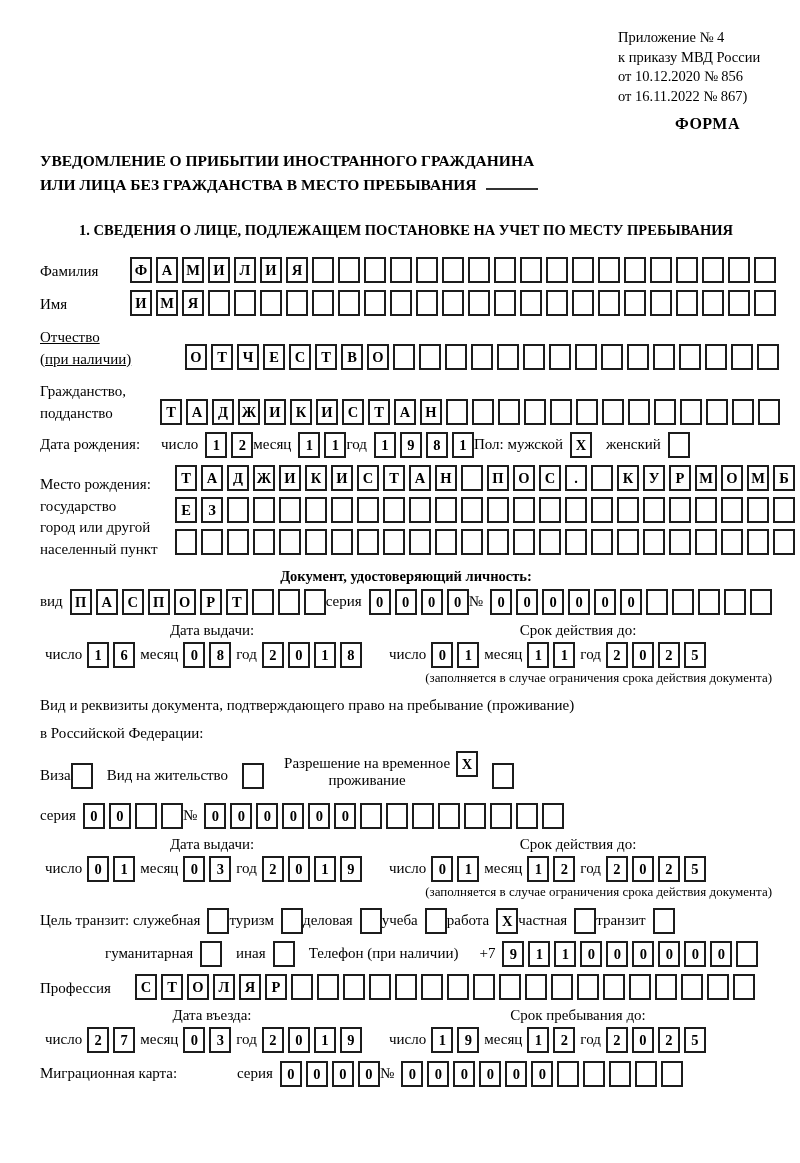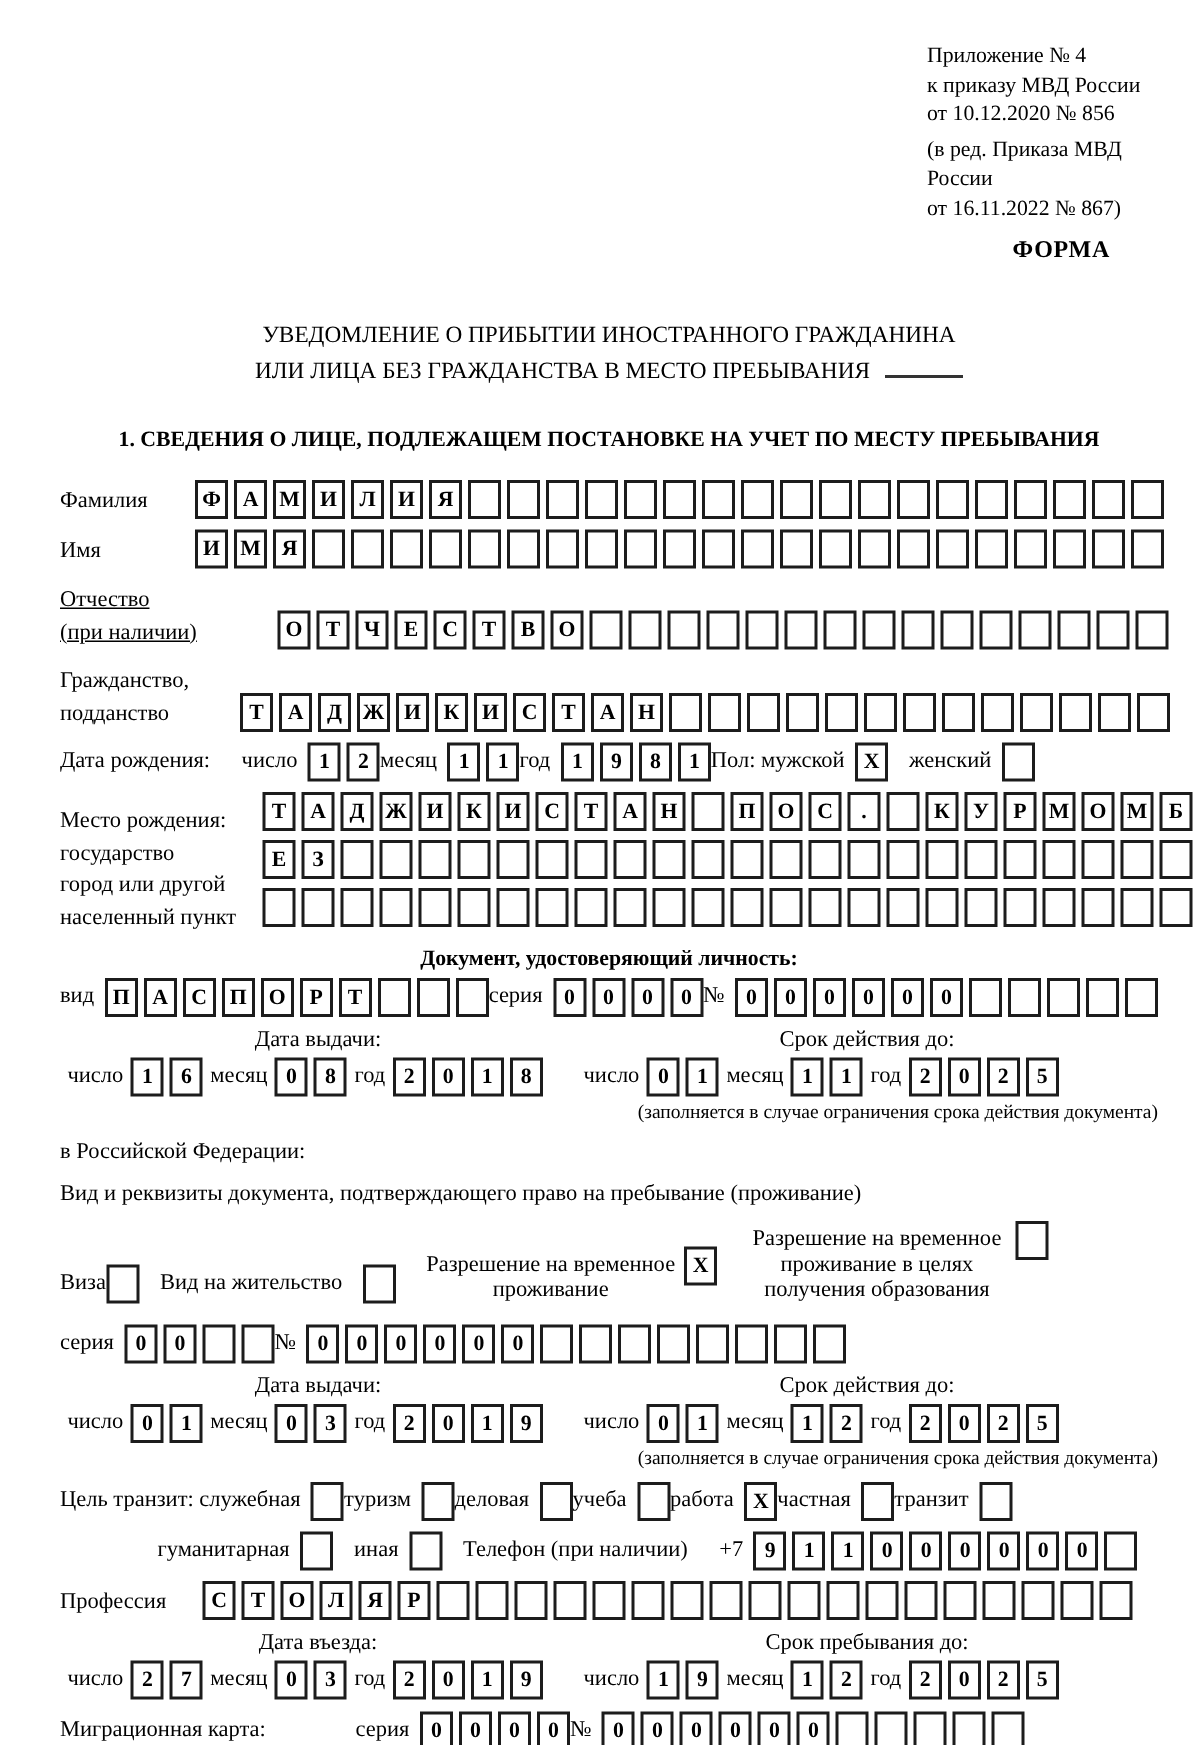--- a/index.html
+++ b/index.html
@@ -5,21 +5,21 @@
   html,body { margin:0; padding:0; background:#fff; color:#000; }
   body { width:800px; font-family:"Liberation Serif", serif; font-size:15px; }
   .page { box-sizing:border-box; width:800px; min-height:1163px; padding:28px 28px 24px 40px; }
 
   
   .appendix { margin-left:578px; line-height:1.35; font-size:14.5px; }
   .appendix .rev { margin-top:4px; }
   .forma { text-align:right; padding-right:32px; font-weight:bold; font-size:16px; margin-top:9px; letter-spacing:.5px; }
 
   
-  .title { text-align:center; font-weight:normal; font-size:15.5px; margin-top:36px; line-height:1.5; }
+  .title { font-weight:bold; font-size:15.5px; margin-top:16px; line-height:1.5; }
   .title-underline { display:inline-block; width:52px; border-bottom:2px solid #333; height:12px; margin-left:10px; }
   .sect { text-align:center; font-weight:bold; font-size:14.5px; margin-top:26px; margin-bottom:18px; }
 
   
   .cells { white-space:nowrap; line-height:0; }
   .cell { box-sizing:border-box; display:inline-block; width:22px; height:26px; border:2px solid #1c1c1c;
           margin-right:4px; text-align:center; font-weight:bold; font-size:14.5px; line-height:22px;
           vertical-align:top; font-family:"Liberation Serif", serif; }
   .cells .cell:last-child { margin-right:0; }
 
@@ -59,21 +59,20 @@
 </style>
 </head>
 <body>
 
 <div class="page">
 
   <div class="appendix">
     <div>Приложение № 4</div>
     <div>к приказу МВД России</div>
     <div>от 10.12.2020 № 856</div>
-    <div class="rev">(в ред. Приказа МВД России</div>
     <div>от 16.11.2022 № 867)</div>
   </div>
   <div class="forma">ФОРМА</div>
 
   <div class="title">
     <div>УВЕДОМЛЕНИЕ О ПРИБЫТИИ ИНОСТРАННОГО ГРАЖДАНИНА</div>
     <div><span>ИЛИ ЛИЦА БЕЗ ГРАЖДАНСТВА В МЕСТО ПРЕБЫВАНИЯ</span><span class="title-underline"></span></div>
   </div>
 
   <div class="sect">1. СВЕДЕНИЯ О ЛИЦЕ, ПОДЛЕЖАЩЕМ ПОСТАНОВКЕ НА УЧЕТ ПО МЕСТУ ПРЕБЫВАНИЯ</div>
@@ -167,42 +166,41 @@
         <span class="cells"><span class="cell">0</span><span class="cell">1</span></span>
         <span class="lab">месяц</span>
         <span class="cells"><span class="cell">1</span><span class="cell">1</span></span>
         <span class="lab">год</span>
         <span class="cells"><span class="cell">2</span><span class="cell">0</span><span class="cell">2</span><span class="cell">5</span></span>
       </div>
     </div>
   </div>
   <div class="dnote">(заполняется в случае ограничения срока действия документа)</div>
 
+  <div class="plain">Вид и реквизиты документа, подтверждающего право на пребывание (проживание)</div>
   <div class="plain">в Российской Федерации:</div>
-  <div class="plain">Вид и реквизиты документа, подтверждающего право на пребывание (проживание)</div>
 
   <div class="permits">
     <div class="pitem">
       <span class="plab">Виза</span>
       <span class="cells"><span class="cell"></span></span>
     </div>
     <span class="gap"></span>
     <div class="pitem">
       <span class="plab">Вид на жительство</span>
       <span class="gap"></span>
       <span class="cells"><span class="cell"></span></span>
     </div>
     <span class="gap"></span>
     <div class="pitem">
       <span class="plab wrap170">Разрешение на временное проживание</span>
       <span class="cells"><span class="cell">X</span></span>
     </div>
     <span class="gap"></span>
     <div class="pitem">
-      <span class="plab wrap185">Разрешение на временное проживание в целях получения образования</span>
       <span class="cells"><span class="cell"></span></span>
     </div>
   </div>
 
   <div class="inline-row">
     <span class="lab">серия</span>
     <span class="cells"><span class="cell">0</span><span class="cell">0</span><span class="cell"></span><span class="cell"></span></span>
     <span class="lab">№</span>
     <span class="cells"><span class="cell">0</span><span class="cell">0</span><span class="cell">0</span><span class="cell">0</span><span class="cell">0</span><span class="cell">0</span><span class="cell"></span><span class="cell"></span><span class="cell"></span><span class="cell"></span><span class="cell"></span><span class="cell"></span><span class="cell"></span><span class="cell"></span></span>
   </div>

